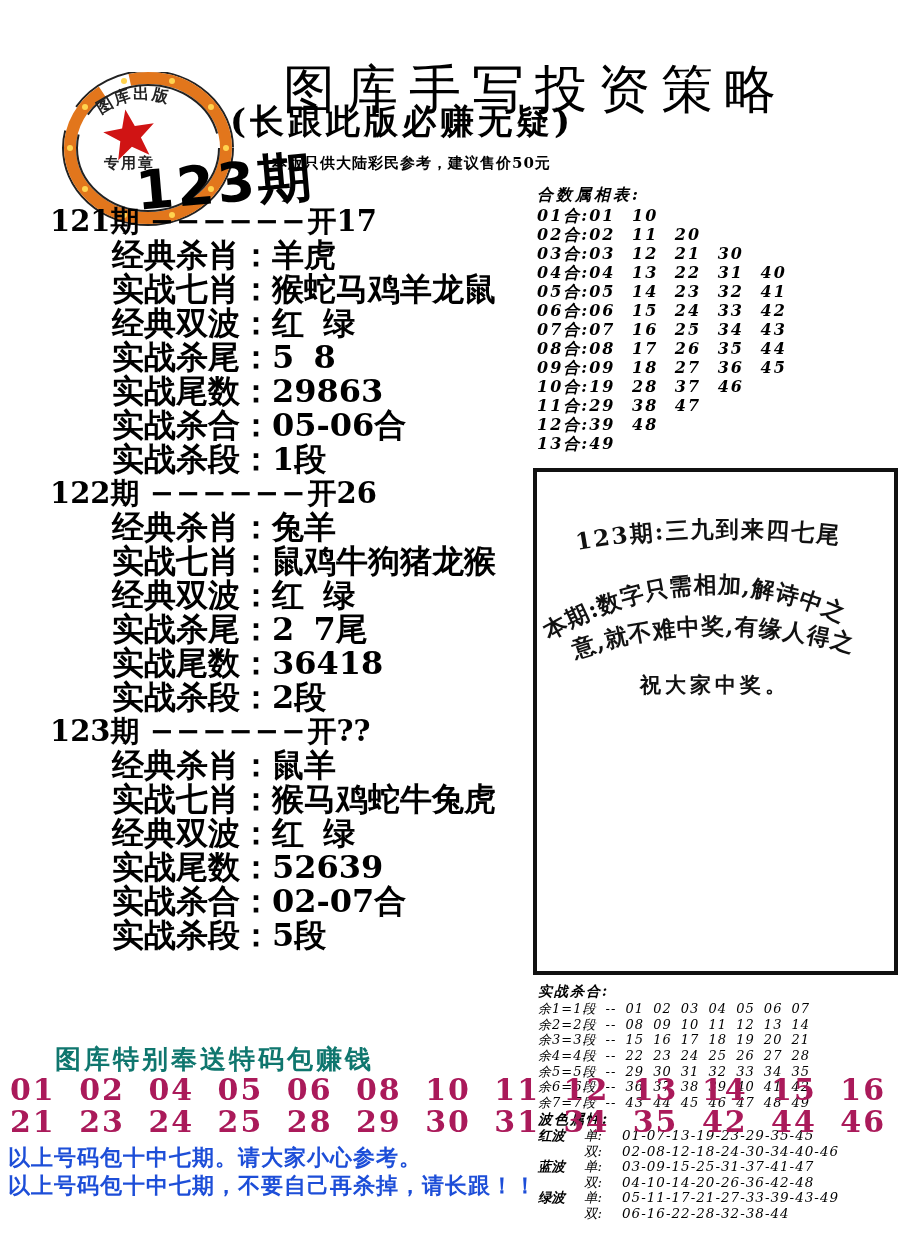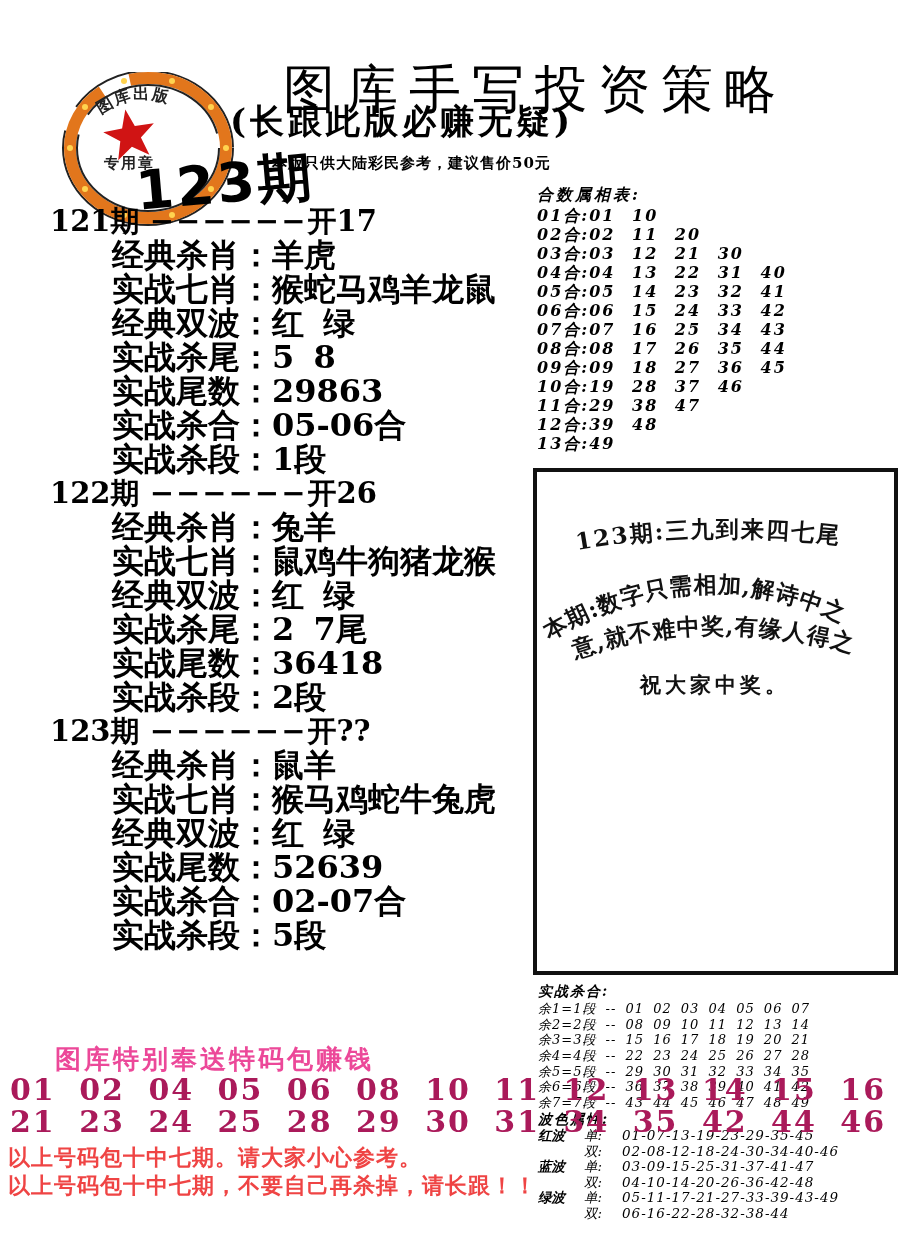--- a/index.html
+++ b/index.html
@@ -39,26 +39,26 @@
 
   
   .bose{left:538px;top:1110px;font-style:italic;}
   .bose-title{font-size:14px;font-weight:700;height:18px;line-height:18px;letter-spacing:2px;white-space:nowrap;}
   .bose-row{display:flex;font-size:13.5px;height:15.5px;line-height:15.5px;white-space:nowrap;}
   .bose-label{width:46px;font-weight:700;}
   .bose-type{width:38px;}
   .bose-nums{letter-spacing:1px;text-align:right;}
 
   
-  .gift-title{left:55px;top:1042px;font-size:26px;font-weight:700;color:#ec4899;letter-spacing:3px;}
+  .gift-title{left:55px;top:1042px;font-size:26px;font-weight:700;color:#0f766e;letter-spacing:3px;}
   .gift-rows{left:10px;top:1074px;color:#aa1a5a;font-weight:700;font-size:30px;}
   .gift-number-line{height:32px;line-height:32px;letter-spacing:2px;word-spacing:11px;white-space:nowrap;}
 
   
-  .footer{left:8px;top:1143px;color:#ef4444;font-weight:700;font-size:22px;line-height:28px;}
+  .footer{left:8px;top:1143px;color:#1d4ed8;font-weight:700;font-size:22px;line-height:28px;}
   .footer-line{height:28px;white-space:nowrap;letter-spacing:1px;}
 </style>
 </head>
 <body>
 
 <div class="page">
 
   <svg class="stamp abs" width="180" height="158" viewBox="0 0 180 158" xmlns="http://www.w3.org/2000/svg" xmlns:xlink="http://www.w3.org/1999/xlink">
     <defs>
       <path id="stamp-arc" d="M 36 46 Q 88 4 142 54" fill="none"></path>

